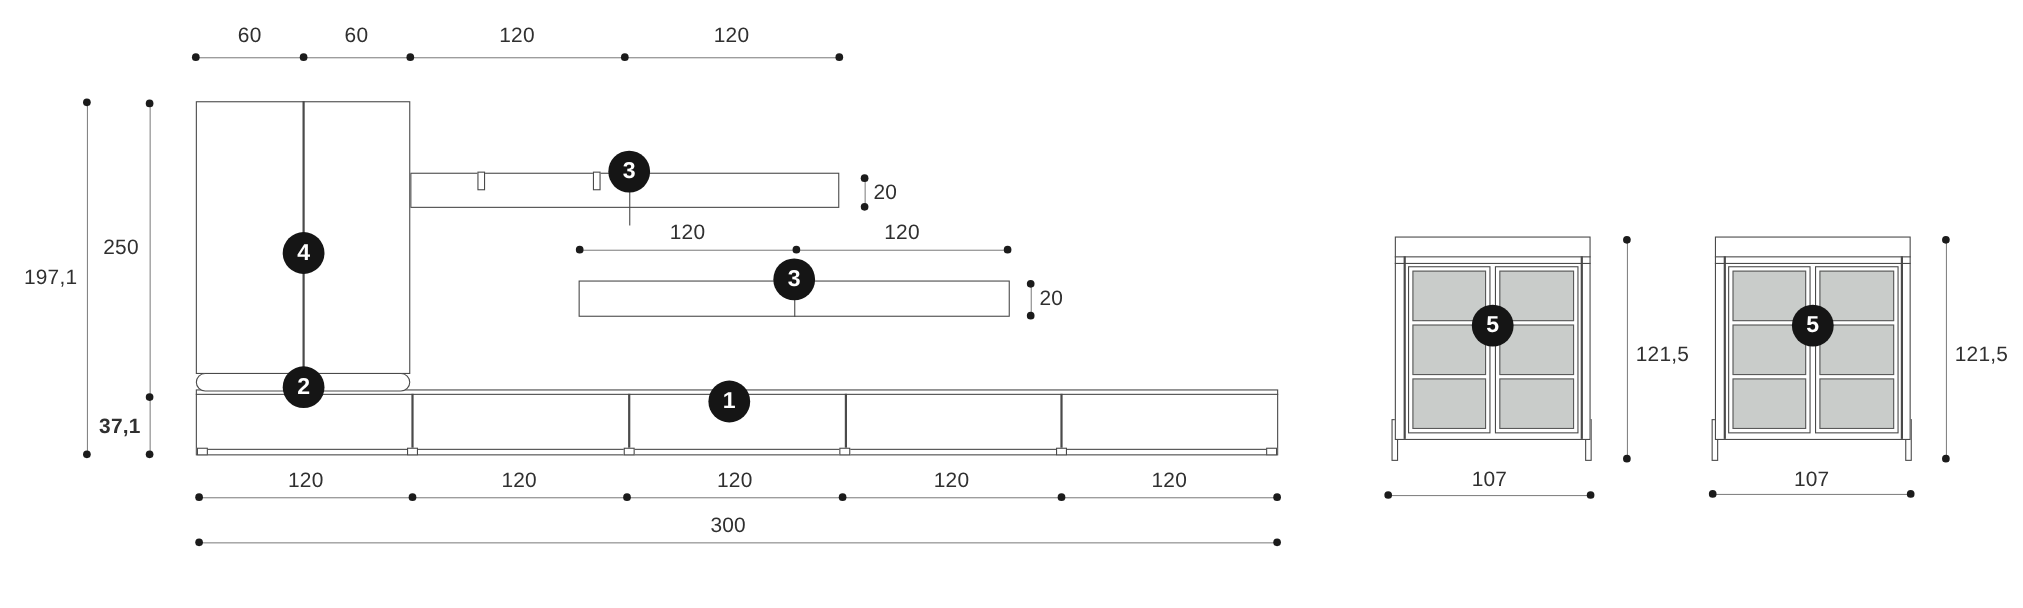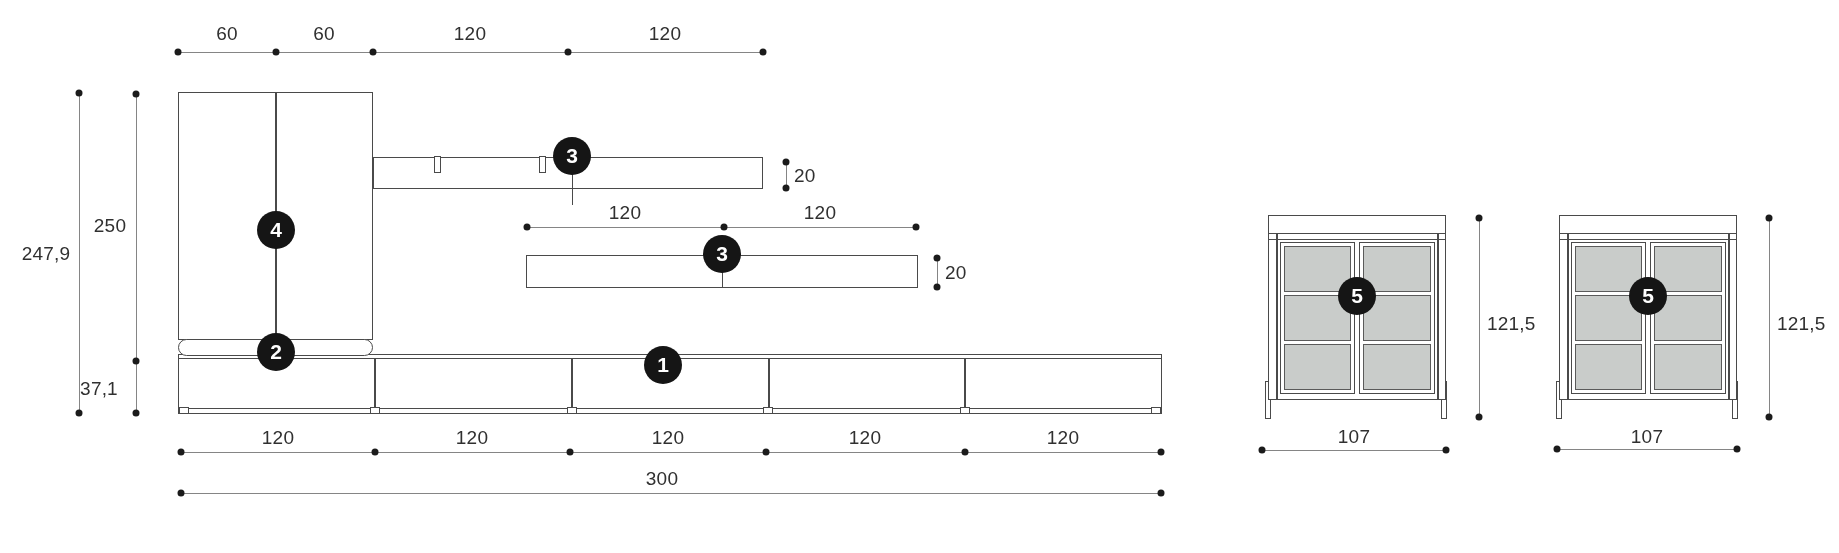--- a/index.html
+++ b/index.html
@@ -50,28 +50,28 @@
   <div class="dot" style="left:568px;top:52px;"></div>
   <div class="dot" style="left:763px;top:52px;"></div>
   <div class="dlabel" style="left:227px;top:33px;">60</div>
   <div class="dlabel" style="left:324px;top:33px;">60</div>
   <div class="dlabel" style="left:470px;top:33px;">120</div>
   <div class="dlabel" style="left:665px;top:33px;">120</div>
 
   <div class="vline" style="left:79px;top:93px;height:320px;"></div>
   <div class="dot" style="left:79px;top:93px;"></div>
   <div class="dot" style="left:79px;top:413px;"></div>
-  <div class="dlabel" style="left:46px;top:253px;">247,9</div>
+  <div class="dlabel" style="left:46px;top:253px;">197,1</div>
 
   <div class="vline" style="left:136px;top:94px;height:319px;"></div>
   <div class="dot" style="left:136px;top:94px;"></div>
   <div class="dot" style="left:136px;top:361px;"></div>
   <div class="dot" style="left:136px;top:413px;"></div>
   <div class="dlabel" style="left:110px;top:225px;">250</div>
-  <div class="dlabel" style="left:99px;top:388px;">37,1</div>
+  <div class="dlabel" style="left:109px;top:388px;font-weight:bold;">37,1</div>
 
   <div class="frect" style="left:178px;top:92px;width:195px;height:248px;"></div>
   <div class="fvline" style="left:275px;top:92px;height:248px;"></div>
   <div class="badge" style="left:276px;top:230px;">4</div>
 
   <div class="frect" style="left:178px;top:339px;width:195px;height:17px;border-radius:9px;z-index:7;"></div>
   <div class="badge" style="left:276px;top:352px;">2</div>
 
   <div class="frect" style="left:178px;top:354px;width:984px;height:60px;"></div>
   <div class="fhline" style="left:178px;top:358px;width:984px;height:1px;"></div>

